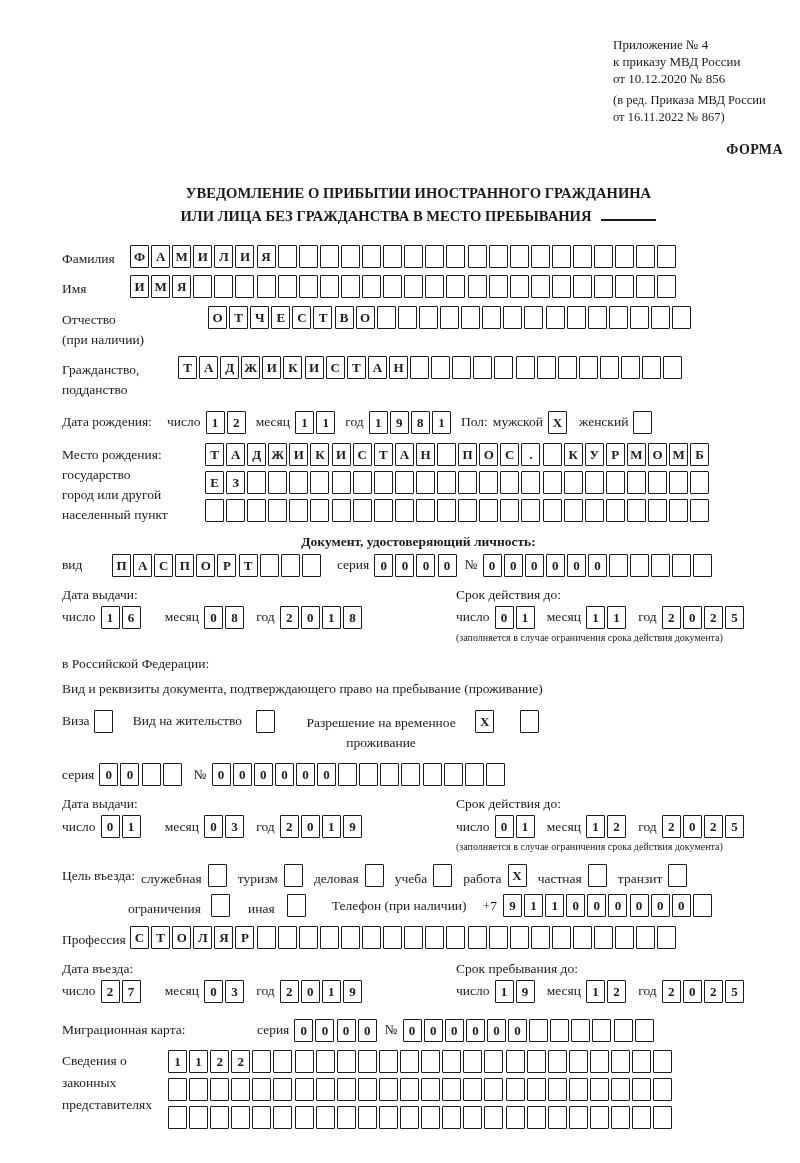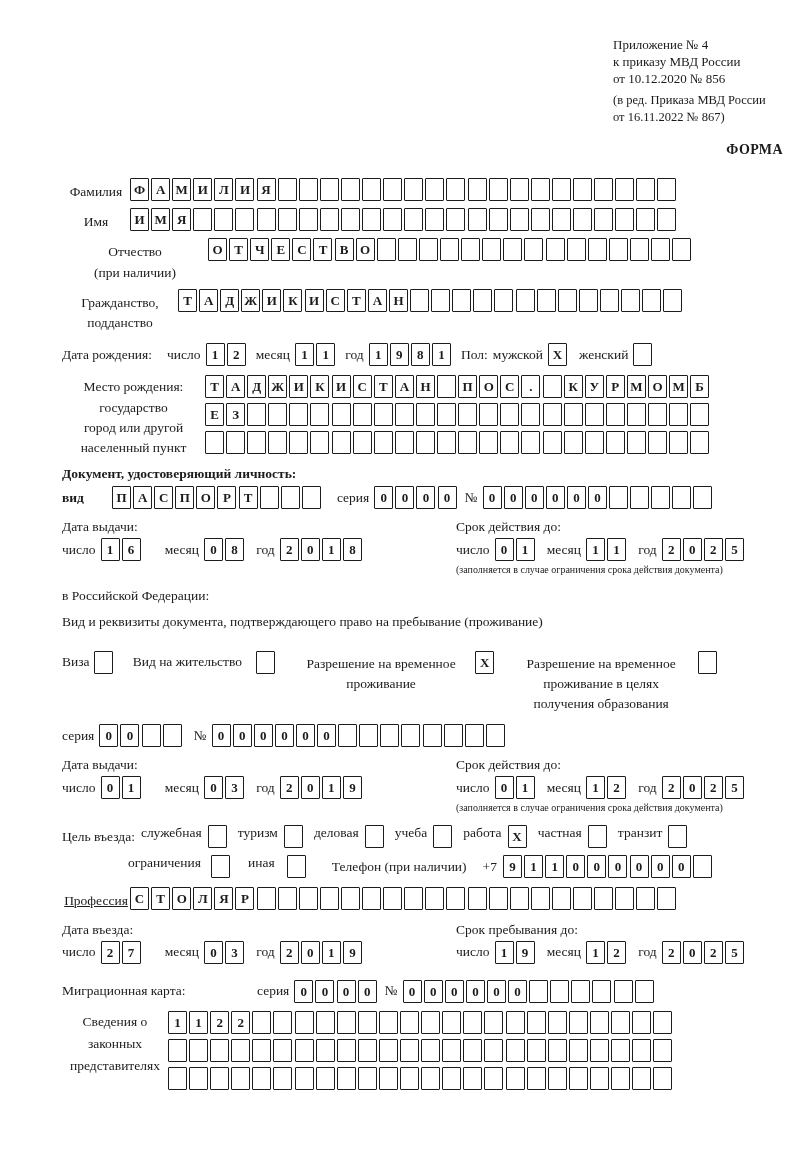--- a/index.html
+++ b/index.html
@@ -17,62 +17,62 @@
   .hdr .sub { margin-top:5px; font-size:12.5px; }
   .forma { font-weight:bold; text-align:right; padding-right:20px; margin-top:16px; font-size:14px; letter-spacing:.4px; }
 
   .title { margin-top:22px; text-align:center; font-weight:bold; font-size:14.6px; line-height:1.55; }
   .blank { display:inline-block; width:55px; border-bottom:2px solid #1b1b1b; height:12px; margin-left:10px; }
 
   .sec { margin-top:20px; font-weight:bold; font-size:14px; }
 
   
   .row { display:flex; align-items:flex-start; margin-top:6px; }
-  .lbl { padding-top:4px; line-height:1.5; flex:none;text-align:center; }
+  .lbl { padding-top:4px; line-height:1.5; flex:none; }
   .w68 { width:68px; } .w116{ width:116px; } .w146{ width:146px; }
   .w143{ width:143px; } .w45{ width:45px; } .w106{ width:106px; } .w190{ width:190px; }
 
   .cells { white-space:nowrap; display:inline-block; }
   .cell {
     display:inline-block; width:19px; height:23px;
     border:1.6px solid #1c1c1c; border-radius:1px;
     margin-right:2.1px; text-align:center;
     font-size:13px; line-height:21px; font-weight:600;
     vertical-align:top; background:#fff;
   }
   .mb5 { margin-bottom:5px; }
 
   
   .inline { display:flex; align-items:center; flex-wrap:nowrap; }
   .inline .t { margin:0 5px 0 0; }
 
-  .center-b { text-align:left; font-weight:bold; margin-top:8px; font-size:13.5px; }
+  .center-b { text-align:center; font-weight:bold; margin-top:8px; font-size:13.5px; }
 
   
   .dgroups { display:flex; margin-top:10px; }
   .dg { }
   .dg-left { width:372px; }
   .dg-right { margin-left:22px;font-family:Liberation Serif, serif; }
   .dg-head { text-align:left; margin-bottom:3px; }
   .dg-row { display:flex; align-items:center; }
   .dg-row .t { margin-right:5px; }
   .dg-row .cells { margin-right:10px; }
   .dg-note { font-size:10px; margin-top:3px; white-space:nowrap; }
 
   
-  .opts { display:flex; align-items:flex-start; margin-top:16px; }
+  .opts { display:flex; align-items:flex-start; margin-top:8px; }
   .opt { display:flex; align-items:flex-start; }
   .opt .cells { margin-left:8px; padding-top:0; }
   .optl { padding-top:3px; }
   .wide170 { width:172px; text-align:center; line-height:1.5; }
   .wide185 { width:178px; text-align:center; line-height:1.5; }
 
   
   .purpose { display:flex; align-items:center; margin-top:12px; }
-  .popt { display:flex; align-items:flex-start; margin-left:9px; }
+  .popt { display:flex; align-items:flex-end; margin-left:9px; }
   .popt .cells { margin-left:6px; }
   .purpose2 { display:flex; align-items:center; margin-top:7px; margin-left:66px; }
 
   .reps-rows .cells { display:block; margin-bottom:5px; }
 </style>
 </head>
 <body>
 
 <div class="page">
 
@@ -80,20 +80,24 @@
     <div>Приложение № 4</div>
     <div>к приказу МВД России</div>
     <div>от 10.12.2020 № 856</div>
     <div class="sub">
       <div>(в ред. Приказа МВД России</div>
       <div>от 16.11.2022 № 867)</div>
     </div>
     <div class="forma">ФОРМА</div>
   </div>
 
+  <div class="title">
+    <div>УВЕДОМЛЕНИЕ О ПРИБЫТИИ ИНОСТРАННОГО ГРАЖДАНИНА</div>
+    <div><span>ИЛИ ЛИЦА БЕЗ ГРАЖДАНСТВА В МЕСТО ПРЕБЫВАНИЯ</span><span class="blank"></span></div>
+  </div>
 
 
   <div class="row" style="margin-top:18px;">
     <div class="lbl w68">Фамилия</div>
     <div class="cells"><span class="cell">Ф</span><span class="cell">А</span><span class="cell">М</span><span class="cell">И</span><span class="cell">Л</span><span class="cell">И</span><span class="cell">Я</span><span class="cell"></span><span class="cell"></span><span class="cell"></span><span class="cell"></span><span class="cell"></span><span class="cell"></span><span class="cell"></span><span class="cell"></span><span class="cell"></span><span class="cell"></span><span class="cell"></span><span class="cell"></span><span class="cell"></span><span class="cell"></span><span class="cell"></span><span class="cell"></span><span class="cell"></span><span class="cell"></span><span class="cell"></span></div>
   </div>
 
   <div class="row">
     <div class="lbl w68">Имя</div>
     <div class="cells"><span class="cell">И</span><span class="cell">М</span><span class="cell">Я</span><span class="cell"></span><span class="cell"></span><span class="cell"></span><span class="cell"></span><span class="cell"></span><span class="cell"></span><span class="cell"></span><span class="cell"></span><span class="cell"></span><span class="cell"></span><span class="cell"></span><span class="cell"></span><span class="cell"></span><span class="cell"></span><span class="cell"></span><span class="cell"></span><span class="cell"></span><span class="cell"></span><span class="cell"></span><span class="cell"></span><span class="cell"></span><span class="cell"></span><span class="cell"></span></div>
@@ -140,21 +144,21 @@
     <div>
       <div class="cells mb5"><span class="cell">Т</span><span class="cell">А</span><span class="cell">Д</span><span class="cell">Ж</span><span class="cell">И</span><span class="cell">К</span><span class="cell">И</span><span class="cell">С</span><span class="cell">Т</span><span class="cell">А</span><span class="cell">Н</span><span class="cell"></span><span class="cell">П</span><span class="cell">О</span><span class="cell">С</span><span class="cell">.</span><span class="cell"></span><span class="cell">К</span><span class="cell">У</span><span class="cell">Р</span><span class="cell">М</span><span class="cell">О</span><span class="cell">М</span><span class="cell">Б</span></div>
       <div class="cells mb5"><span class="cell">Е</span><span class="cell">З</span><span class="cell"></span><span class="cell"></span><span class="cell"></span><span class="cell"></span><span class="cell"></span><span class="cell"></span><span class="cell"></span><span class="cell"></span><span class="cell"></span><span class="cell"></span><span class="cell"></span><span class="cell"></span><span class="cell"></span><span class="cell"></span><span class="cell"></span><span class="cell"></span><span class="cell"></span><span class="cell"></span><span class="cell"></span><span class="cell"></span><span class="cell"></span><span class="cell"></span></div>
       <div class="cells"><span class="cell"></span><span class="cell"></span><span class="cell"></span><span class="cell"></span><span class="cell"></span><span class="cell"></span><span class="cell"></span><span class="cell"></span><span class="cell"></span><span class="cell"></span><span class="cell"></span><span class="cell"></span><span class="cell"></span><span class="cell"></span><span class="cell"></span><span class="cell"></span><span class="cell"></span><span class="cell"></span><span class="cell"></span><span class="cell"></span><span class="cell"></span><span class="cell"></span><span class="cell"></span><span class="cell"></span></div>
     </div>
   </div>
 
   <div class="center-b">Документ, удостоверяющий личность:</div>
 
   <div class="row inline" style="margin-top:4px;">
-    <span class="t w45" style="display:inline-block;font-weight:bold;">вид</span>
+    <span class="t w45" style="display:inline-block;">вид</span>
     <span class="cells"><span class="cell">П</span><span class="cell">А</span><span class="cell">С</span><span class="cell">П</span><span class="cell">О</span><span class="cell">Р</span><span class="cell">Т</span><span class="cell"></span><span class="cell"></span><span class="cell"></span></span>
     <span class="t" style="margin-left:14px;">серия</span>
     <span class="cells"><span class="cell">0</span><span class="cell">0</span><span class="cell">0</span><span class="cell">0</span></span>
     <span class="t" style="margin-left:6px;">№</span>
     <span class="cells"><span class="cell">0</span><span class="cell">0</span><span class="cell">0</span><span class="cell">0</span><span class="cell">0</span><span class="cell">0</span><span class="cell"></span><span class="cell"></span><span class="cell"></span><span class="cell"></span><span class="cell"></span></span>
   </div>
 
   <div class="dgroups">
     <div class="dg dg-left">
       <div class="dg-head">Дата выдачи:</div>
@@ -193,21 +197,20 @@
     </div>
     <div class="opt" style="margin-left:18px;">
       <span class="optl">Вид на жительство</span>
       <span class="cells" style="margin-left:14px;"><span class="cell"></span></span>
     </div>
     <div class="opt" style="margin-left:18px;">
       <span class="optl wide170">Разрешение на временное проживание</span>
       <span class="cells"><span class="cell">X</span></span>
     </div>
     <div class="opt" style="margin-left:16px;">
-      <span class="optl wide185">Разрешение на временное проживание в целях получения образования</span>
       <span class="cells"><span class="cell"></span></span>
     </div>
   </div>
 
   <div class="row inline" style="margin-top:10px;">
     <span class="t">серия</span>
     <span class="cells"><span class="cell">0</span><span class="cell">0</span><span class="cell"></span><span class="cell"></span></span>
     <span class="t" style="margin-left:10px;">№</span>
     <span class="cells"><span class="cell">0</span><span class="cell">0</span><span class="cell">0</span><span class="cell">0</span><span class="cell">0</span><span class="cell">0</span><span class="cell"></span><span class="cell"></span><span class="cell"></span><span class="cell"></span><span class="cell"></span><span class="cell"></span><span class="cell"></span><span class="cell"></span></span>
   </div>
@@ -277,21 +280,21 @@
     </span>
     <span class="popt" style="margin-left:16px;">
       <span>иная</span>
       <span class="cells" style="margin-left:12px;"><span class="cell"></span></span>
     </span>
     <span style="margin-left:24px;">Телефон (при наличии)</span>
     <span style="margin-left:16px; margin-right:6px;">+7</span>
     <span class="cells"><span class="cell">9</span><span class="cell">1</span><span class="cell">1</span><span class="cell">0</span><span class="cell">0</span><span class="cell">0</span><span class="cell">0</span><span class="cell">0</span><span class="cell">0</span><span class="cell"></span></span>
   </div>
 
-  <div class="row" style="margin-top:9px;text-decoration:underline;">
+  <div class="row" style="margin-top:9px;">
     <div class="lbl w68">Профессия</div>
     <div class="cells"><span class="cell">С</span><span class="cell">Т</span><span class="cell">О</span><span class="cell">Л</span><span class="cell">Я</span><span class="cell">Р</span><span class="cell"></span><span class="cell"></span><span class="cell"></span><span class="cell"></span><span class="cell"></span><span class="cell"></span><span class="cell"></span><span class="cell"></span><span class="cell"></span><span class="cell"></span><span class="cell"></span><span class="cell"></span><span class="cell"></span><span class="cell"></span><span class="cell"></span><span class="cell"></span><span class="cell"></span><span class="cell"></span><span class="cell"></span><span class="cell"></span></div>
   </div>
 
   <div class="dgroups">
     <div class="dg dg-left">
       <div class="dg-head">Дата въезда:</div>
       <div class="dg-row">
         <span class="t">число</span>
         <span class="cells"><span class="cell">2</span><span class="cell">7</span></span>

